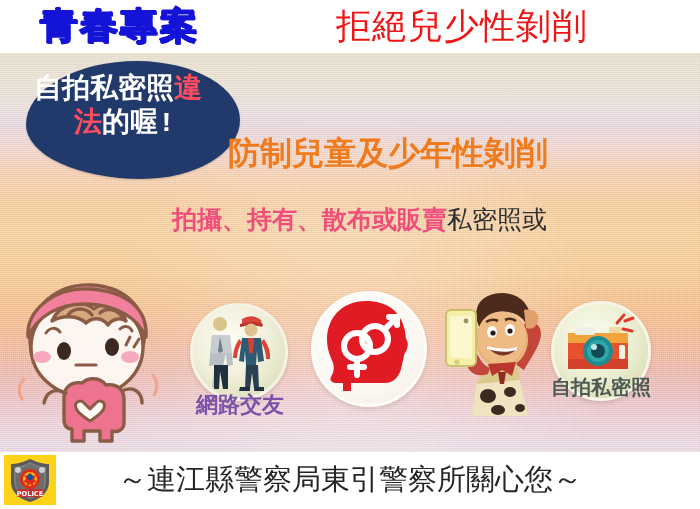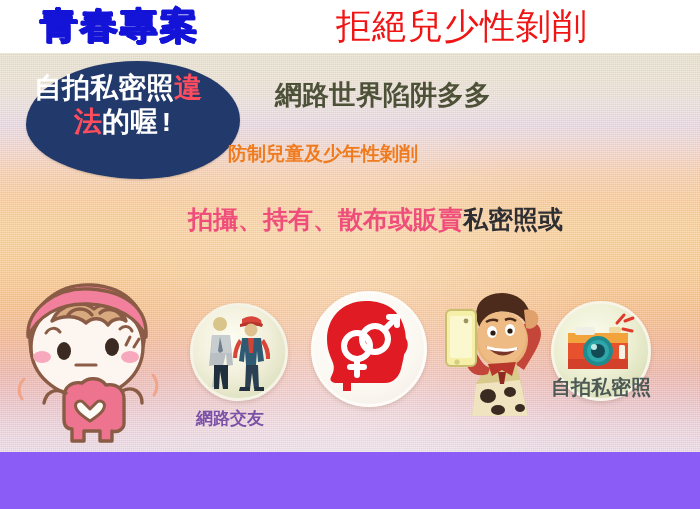--- a/index.html
+++ b/index.html
@@ -95,33 +95,33 @@
 
   
   .head1{
     position:absolute;left:275px;top:26px;
     font-size:27px;line-height:32px;font-weight:bold;
     color:#4d5138;white-space:nowrap;
     font-family:"DejaVu Sans","Liberation Sans",sans-serif;
   }
   .head2{
     position:absolute;left:228px;top:83px;
-    font-size:19px;line-height:34px;font-weight:bold;
+    font-size:32px;line-height:34px;font-weight:bold;
     color:#f07b1e;white-space:nowrap;
     font-family:"DejaVu Sans","Liberation Sans",sans-serif;
   }
 
   
   .body1{
     position:absolute;left:172px;top:152px;
     font-size:25px;line-height:30px;white-space:nowrap;
     font-family:"DejaVu Sans","Liberation Sans",sans-serif;
   }
-  .body1 .pink{color:#ef4e7b;font-weight:bold;margin-left:16px;}
-  .body1 .dark{color:#2f2f33;font-weight:bold;}
+  .body1 .pink{color:#ef4e7b;font-weight:bold;}
+  .body1 .dark{color:#2f2f33;font-weight:normal;}
   .body2{
     position:absolute;left:168px;top:192px;
     font-size:25px;line-height:30px;white-space:nowrap;
     color:#2f2f33;font-weight:bold;
     font-family:"DejaVu Sans","Liberation Sans",sans-serif;
   }
 
   
   .mascot{position:absolute;left:8px;top:222px;width:160px;height:172px;}
 
@@ -142,22 +142,22 @@
   }
   .circ-cam{
     left:551px;top:248px;width:94px;height:94px;
     background:radial-gradient(circle at 42% 36%, #fbfbee 0%, #eef0d5 45%, #dde2bc 75%, #d2dab0 100%);
     border:3px solid #f6f5e8;
   }
   .woody{position:absolute;left:432px;top:235px;width:126px;height:128px;}
 
   
   .cap-friends{
-    position:absolute;left:196px;top:355px;
-    font-size:17px;line-height:21px;font-weight:bold;color:#7b52a8;
+    position:absolute;left:196px;top:341px;
+    font-size:22px;line-height:21px;font-weight:bold;color:#7b52a8;
     white-space:nowrap;
     font-family:"DejaVu Sans","Liberation Sans",sans-serif;
   }
   .cap-selfie{
     position:absolute;left:551px;top:323px;
     font-size:20px;line-height:22px;font-weight:bold;color:#4e5a56;
     white-space:nowrap;
     font-family:"DejaVu Sans","Liberation Sans",sans-serif;
   }
 
@@ -185,21 +185,20 @@
     <div class="title-sub">拒絕兒少性剝削</div>
   </div>
 
   <div class="content">
    <div class="content-inner">
 
     <div class="blob"></div>
     <div class="blob-l1"><span>自拍私密照</span><span class="hot">違</span></div>
     <div class="blob-l2"><span class="hot">法</span><span>的喔!</span></div>
 
-    <div class="head1">網路世界陷阱多多</div>
     <div class="head2">防制兒童及少年性剝削</div>
 
     <div class="body1"><span class="pink">拍攝、持有、散布或販賣</span><span class="dark">私密照或</span></div>
 
     <svg class="mascot" viewBox="0 0 160 172">
       <g stroke="#8a5c46" stroke-width="3.4" stroke-linejoin="round" stroke-linecap="round">
 
         <path d="M22 66 C20 30 52 8 84 10 C118 12 140 34 136 66 C134 80 126 88 120 88 L30 88 C24 86 23 78 22 66Z" fill="#f2809c"></path>
 
         <ellipse cx="79" cy="72" rx="56" ry="50" fill="#fdf6f0"></ellipse>
@@ -315,14 +314,31 @@
       <circle cx="47" cy="50" r="7" fill="#124b54"></circle>
       <circle cx="43" cy="46" r="3" fill="#bfe8e6"></circle>
       <rect x="68" y="44" width="6" height="14" rx="1.5" fill="#f6f2e4"></rect>
       <path d="M66 22 l7 -8 M74 20 l8 -3 M72 28 l9 2" stroke="#e03a2c" stroke-width="3" stroke-linecap="round"></path>
     </svg>
     <div class="cap-selfie">自拍私密照</div>
 
    </div>
   </div>
 
+  <div class="footer">
+    <svg class="badge" viewBox="0 0 52 50">
+      <rect x="0" y="0" width="52" height="50" fill="#ffd21a"></rect>
+      <path d="M26 4 C18 8 11 9 7 9 L7 27 C7 38 16 44 26 47 C36 44 45 38 45 27 L45 9 C41 9 34 8 26 4Z" fill="#5a5a5a"></path>
+      <path d="M26 7 C19 11 13 12 10 12 L10 27 C10 36 18 41 26 44 C34 41 42 36 42 27 L42 12 C39 12 33 11 26 7Z" fill="#7b7b7b"></path>
+      <path d="M26 9 C20 13 15 14 12 14 L12 27 C12 35 19 40 26 42 C33 40 40 35 40 27 L40 14 C37 14 32 13 26 9Z" fill="#6c6c6c"></path>
+      <circle cx="26" cy="24" r="10" fill="#e02b1a"></circle>
+      <circle cx="26" cy="24" r="7" fill="#f2c10f"></circle>
+      <path d="M26 17 l2 4 l4 -1 l-2 4 l3 3 l-4 1 l0 4 l-3 -3 l-3 3 l0 -4 l-4 -1 l3 -3 l-2 -4 l4 1Z" fill="#e02b1a"></path>
+      <circle cx="26" cy="22" r="3" fill="#1d4f9c"></circle>
+      <rect x="13" y="34" width="26" height="8" rx="2" fill="#c9302c"></rect>
+      <text x="26" y="40.5" font-size="6.6" font-family="'DejaVu Sans','Liberation Sans',sans-serif" font-weight="bold" fill="#ffffff" text-anchor="middle">POLICE</text>
+      <circle cx="14" cy="15" r="3" fill="#d0d0d0"></circle>
+      <circle cx="38" cy="15" r="3" fill="#d0d0d0"></circle>
+    </svg>
+    <div class="footer-text">～連江縣警察局東引警察所關心您～</div>
+  </div>
 
 </div>
 
 </body></html>

